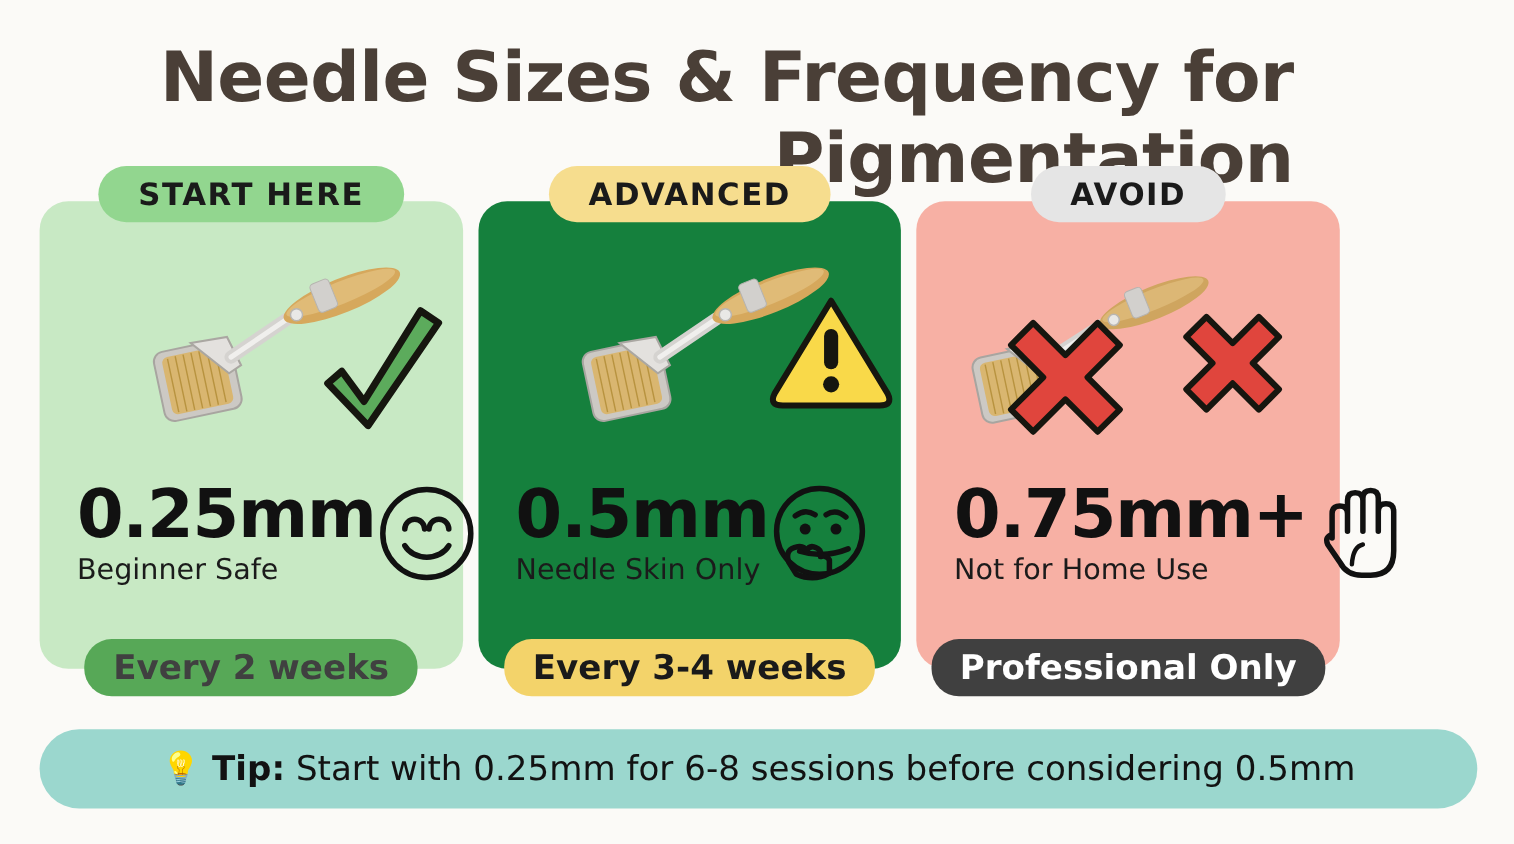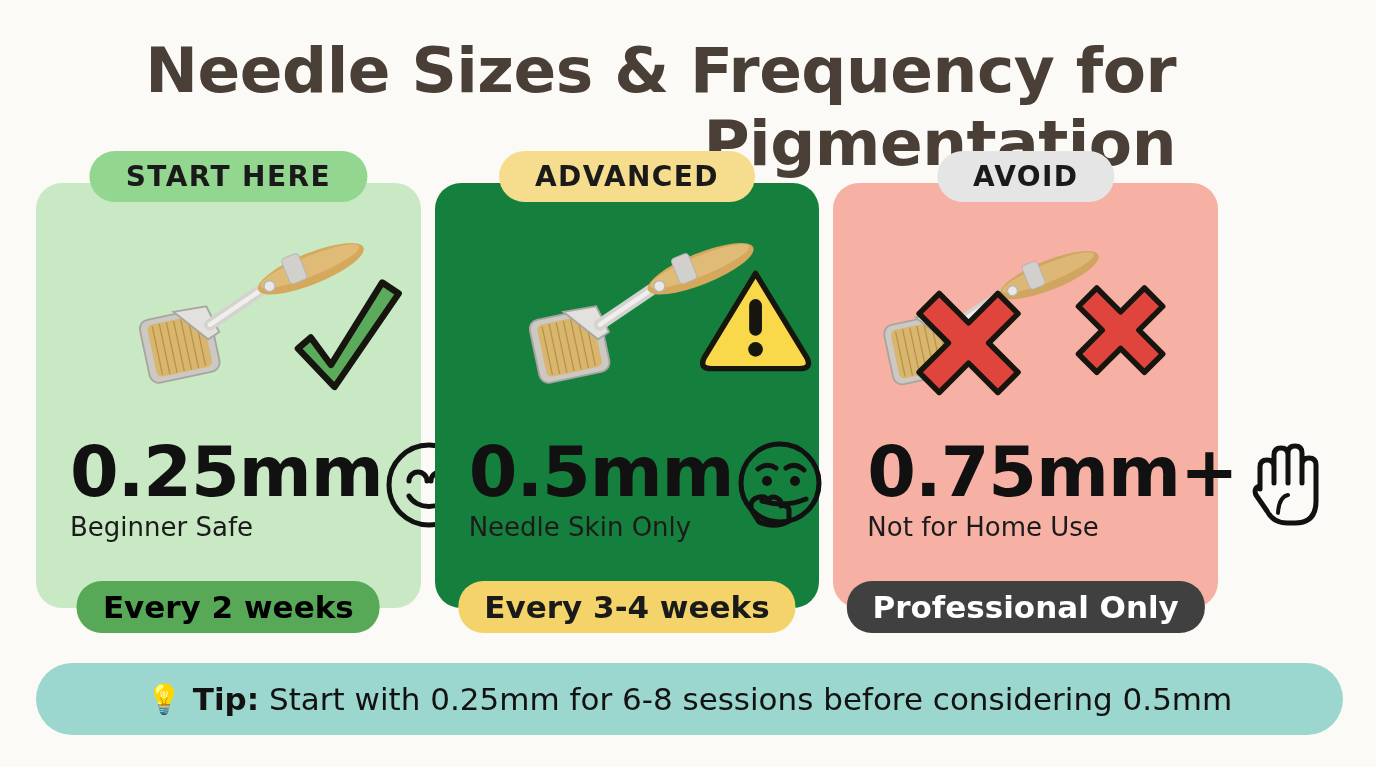--- a/index.html
+++ b/index.html
@@ -48,39 +48,39 @@
     position:absolute;left:0;top:38px;width:100%;height:200px;
   }
   .art svg{position:absolute;left:0;top:0;width:100%;height:100%;}
 
   .info{
     position:absolute;left:34px;right:20px;top:252px;
     display:flex;align-items:flex-start;justify-content:space-between;
   }
   .info-text{padding-top:2px;}
   .size{
-    font-size:70px;font-weight:700;color:#111;line-height:1.02;
+    font-size:61px;font-weight:700;color:#111;line-height:1.02;
     letter-spacing:-1px;
     font-family:"DejaVu Sans", sans-serif;
   }
   .sub{
     font-size:26px;color:#1b1b1b;margin-top:5px;line-height:1.1;
     font-family:"DejaVu Sans", sans-serif;font-weight:400;
   }
   .face{flex:0 0 auto;margin-right:8px;margin-top:4px;}
 
   .freq{
     position:absolute;left:50%;transform:translateX(-50%);
     bottom:-25px;
     padding:8px 26px;border-radius:25px;
     font-size:31px;font-weight:700;white-space:nowrap;
     font-family:"DejaVu Sans", sans-serif;
   }
   .freq.green{background:#55a css;}
-  .freq.green{background:#57a857;color:#000000;}
+  .freq.green{background:#57a857;color:#404040;}
   .freq.yellow{background:#f3d36a;color:#1a1a1a;}
   .freq.red{background:#404040;color:#ffffff;}
 
   .tip{
     position:absolute;left:36px;top:663px;width:1307px;height:72px;
     background:#9bd7ce;border-radius:36px;
     display:flex;align-items:center;justify-content:center;
     gap:10px;
   }
   .tip-text{

